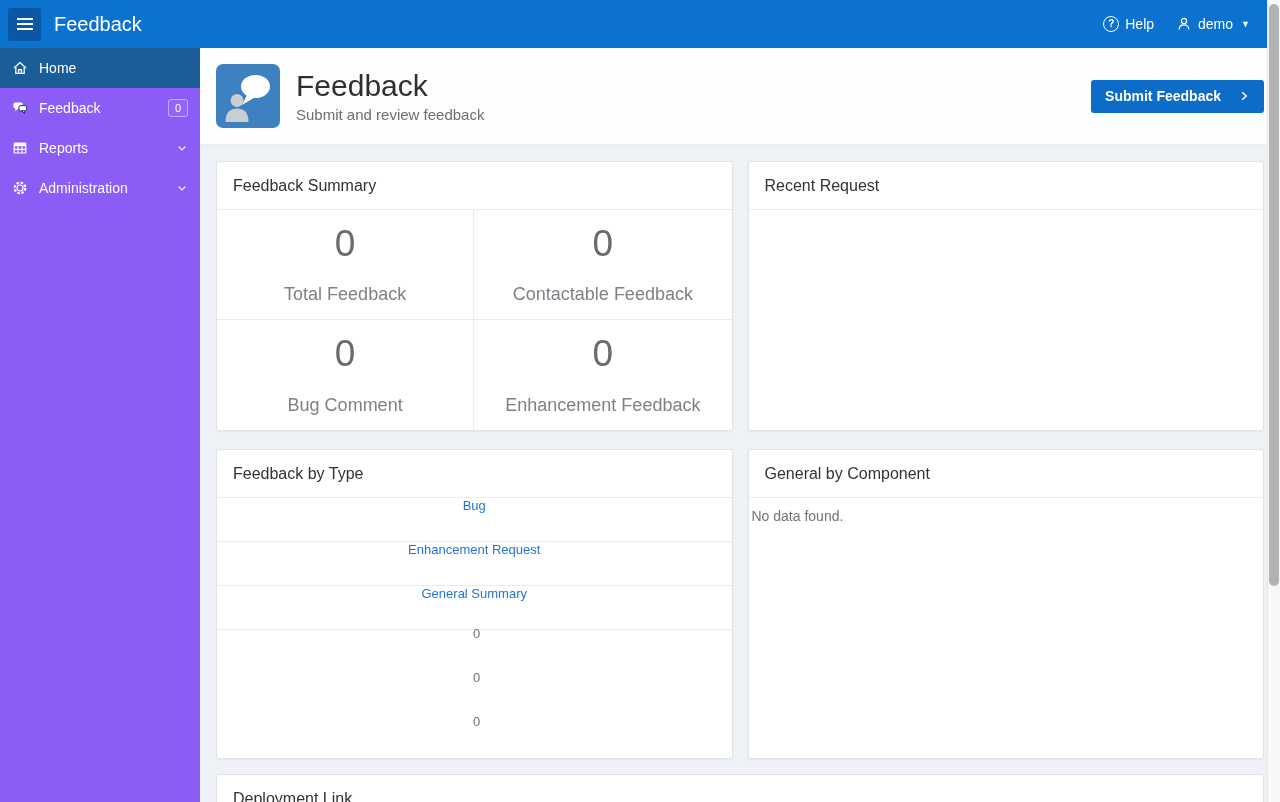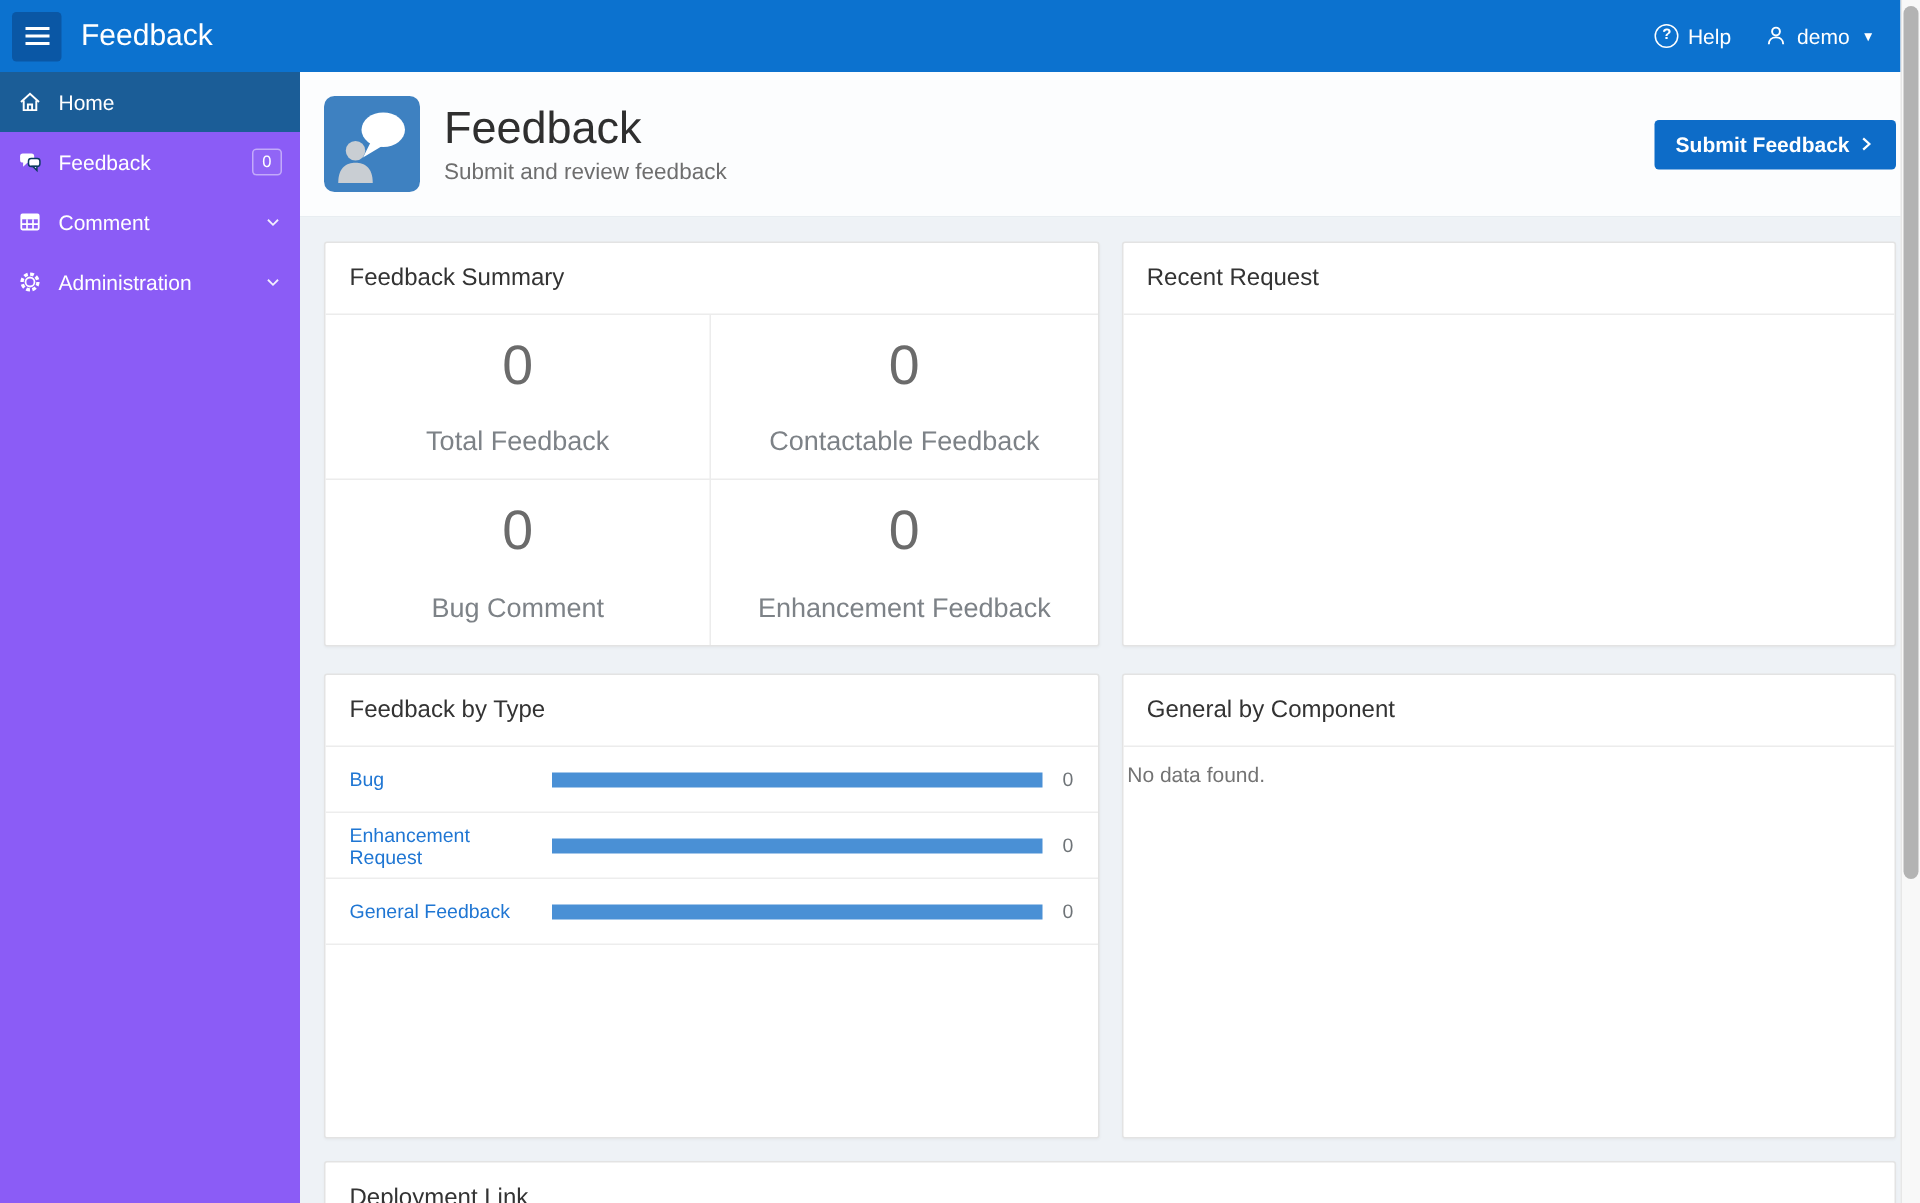--- a/index.html
+++ b/index.html
@@ -60,21 +60,21 @@
     display: flex; align-items: center; padding: 0 16px;
   }
   .app-icon { width: 64px; height: 64px; flex: 0 0 64px; }
   .titles { margin-left: 16px; }
   .page-title { font-size: 30px; font-weight: 400; color: #2f2f2f; line-height: 1.15; }
   .page-subtitle { font-size: 15px; color: #6e6e6e; margin-top: 3px; }
   .submit-btn {
     margin-left: auto; height: 33px; padding: 0 14px;
     background: #0d6cc8; border: none; border-radius: 3px; cursor: pointer;
     color: #fff; font-size: 14px; font-weight: 700;
-    display: flex; align-items: center; gap: 5px;
+    display: flex; align-items: center; gap: 17px;
     font-family: "Liberation Sans", sans-serif;
   }
 
   .content { padding: 16px; height: calc(100% - 97px); overflow: hidden; }
   .grid {
     display: grid; grid-template-columns: 1fr 1fr;
     grid-template-rows: 270px 310px;
     column-gap: 15px; row-gap: 18px;
   }
   .card {
@@ -88,21 +88,21 @@
 
   
   .summary-grid { display: grid; grid-template-columns: 1fr 1fr; grid-template-rows: 110px 110px; }
   .stat { display: flex; flex-direction: column; align-items: center; justify-content: center; }
   .stat.br { border-right: 1px solid #ececec; }
   .stat.bb { border-bottom: 1px solid #ececec; }
   .stat-value { font-size: 37px; font-weight: 300; color: #6b6b6b; line-height: 1.1; }
   .stat-label { font-size: 18px; color: #7d8287; margin-top: 20px; }
 
   
-  .type-row { display: flex; align-items: center; height: 44px; padding: 0 16px; border-bottom: 1px solid #ededed; }
+  .type-row { display: flex; align-items: center; height: 44px; padding: 0 16px; border-bottom: 1px solid #ededed; flex-direction: column; }
   .type-label { flex: 0 0 128px; font-size: 13px; color: #1f76d3; cursor: pointer; }
   .type-bar { flex: 1; height: 10px; background: #4a90d5; margin: 0 9px 0 7px; }
   .type-value { width: 12px; text-align: right; font-size: 13px; color: #6e7377; }
 
   .empty-text { padding: 10px 3px; font-size: 14px; color: #737373; }
 
   .deployment { margin-top: 15px; }
   .deployment .card-header { border-bottom: none; }
 
   
@@ -159,21 +159,21 @@
     </svg>
     <span class="nav-label">Feedback</span>
     <span class="nav-badge">0</span>
   </div>
   <div class="nav-item">
     <svg class="nav-icon" viewBox="0 0 16 16">
       <rect x="2.2" y="3" width="11.6" height="10" rx="0.8" fill="none" stroke="#fff" stroke-width="1.2"></rect>
       <rect x="2.2" y="3" width="11.6" height="3.2" fill="#fff"></rect>
       <path d="M2.2 9.4 H13.8 M6 6.2 V13 M10 6.2 V13" stroke="#fff" stroke-width="1.1" fill="none"></path>
     </svg>
-    <span class="nav-label">Comment</span>
+    <span class="nav-label">Reports</span>
     <svg class="nav-chevron" viewBox="0 0 16 16" fill="none" stroke="#fff" stroke-width="1.6">
       <path d="M3.5 6 L8 10.5 L12.5 6"></path>
     </svg>
   </div>
   <div class="nav-item">
     <svg class="nav-icon" viewBox="0 0 16 16" fill="none">
       <circle cx="8" cy="8" r="3" stroke="#fff" stroke-width="1.2"></circle>
       <circle cx="8" cy="8" r="5.3" stroke="#fff" stroke-width="2.2" stroke-dasharray="2.55 1.6"></circle>
     </svg>
     <span class="nav-label">Administration</span>
@@ -241,21 +241,21 @@
             <span class="type-label">Bug</span>
             <span class="type-bar"></span>
             <span class="type-value">0</span>
           </div>
           <div class="type-row">
             <span class="type-label">Enhancement Request</span>
             <span class="type-bar"></span>
             <span class="type-value">0</span>
           </div>
           <div class="type-row">
-            <span class="type-label">General Feedback</span>
+            <span class="type-label">General Summary</span>
             <span class="type-bar"></span>
             <span class="type-value">0</span>
           </div>
         </div>
       </section>
 
       <section class="card">
         <div class="card-header">General by Component</div>
         <div class="empty-text">No data found.</div>
       </section>

